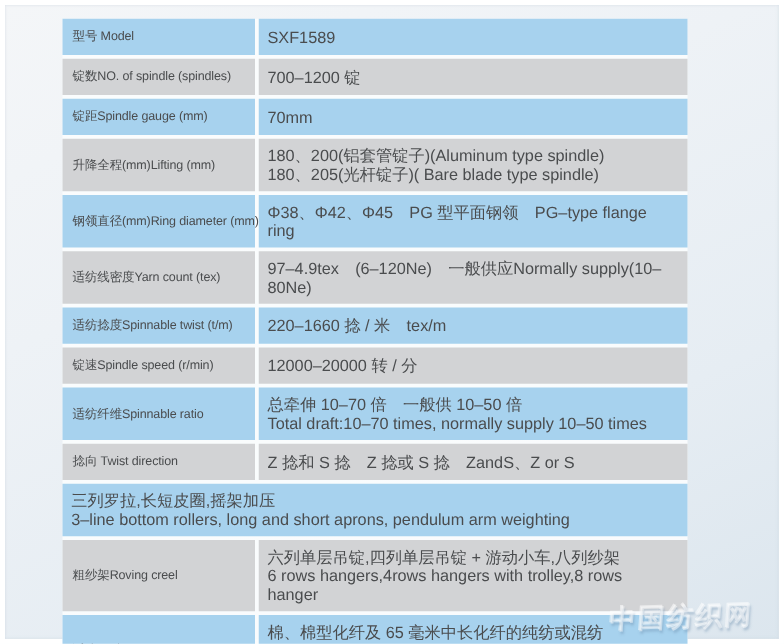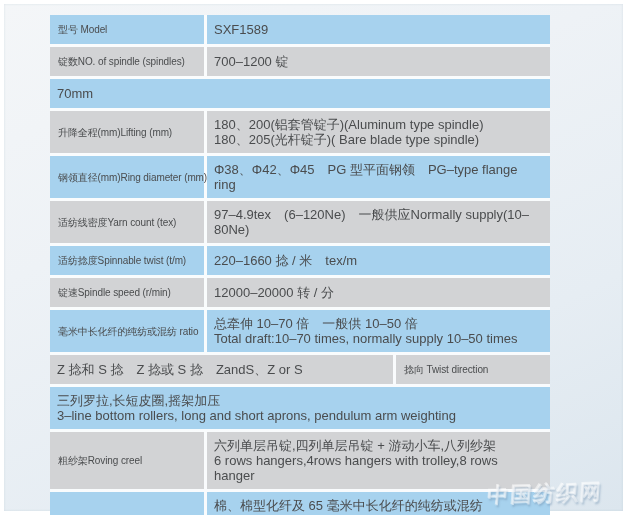--- a/index.html
+++ b/index.html
@@ -52,20 +52,23 @@
       </div>
       <div class="row gray">
         <div class="cell cell-label">
           <span class="line">锭数NO. of spindle (spindles)</span>
         </div>
         <div class="cell cell-value">
           <div class="line">700–1200 锭</div>
         </div>
       </div>
       <div class="row blue">
+        <div class="cell cell-label">
+          <span class="line">锭距Spindle gauge (mm)</span>
+        </div>
         <div class="cell cell-value">
           <div class="line">70mm</div>
         </div>
       </div>
       <div class="row gray">
         <div class="cell cell-label">
           <span class="line">升降全程(mm)Lifting (mm)</span>
         </div>
         <div class="cell cell-value">
           <div class="line">180、200(铝套管锭子)(Aluminum type spindle)</div>
@@ -99,33 +102,33 @@
       <div class="row gray">
         <div class="cell cell-label">
           <span class="line">锭速Spindle speed (r/min)</span>
         </div>
         <div class="cell cell-value">
           <div class="line">12000–20000 转 / 分</div>
         </div>
       </div>
       <div class="row blue">
         <div class="cell cell-label">
-          <span class="line">毫米中长化纤的纯纺或混纺 ratio</span>
+          <span class="line">适纺纤维Spinnable ratio</span>
         </div>
         <div class="cell cell-value">
           <div class="line">总牵伸 10–70 倍　一般供 10–50 倍</div>
           <div class="line">Total draft:10–70 times, normally supply 10–50 times</div>
         </div>
       </div>
       <div class="row gray">
+        <div class="cell cell-label">
+          <span class="line">捻向 Twist direction</span>
+        </div>
         <div class="cell cell-value">
           <div class="line">Z 捻和 S 捻　Z 捻或 S 捻　ZandS、Z or S</div>
-        </div>
-        <div class="cell cell-label">
-          <span class="line">捻向 Twist direction</span>
         </div>
       </div>
       <div class="row blue">
         <div class="cell cell-value">
           <div class="line">三列罗拉,长短皮圈,摇架加压</div>
           <div class="line">3–line bottom rollers, long and short aprons, pendulum arm weighting</div>
         </div>
       </div>
       <div class="row gray">
         <div class="cell cell-label">

